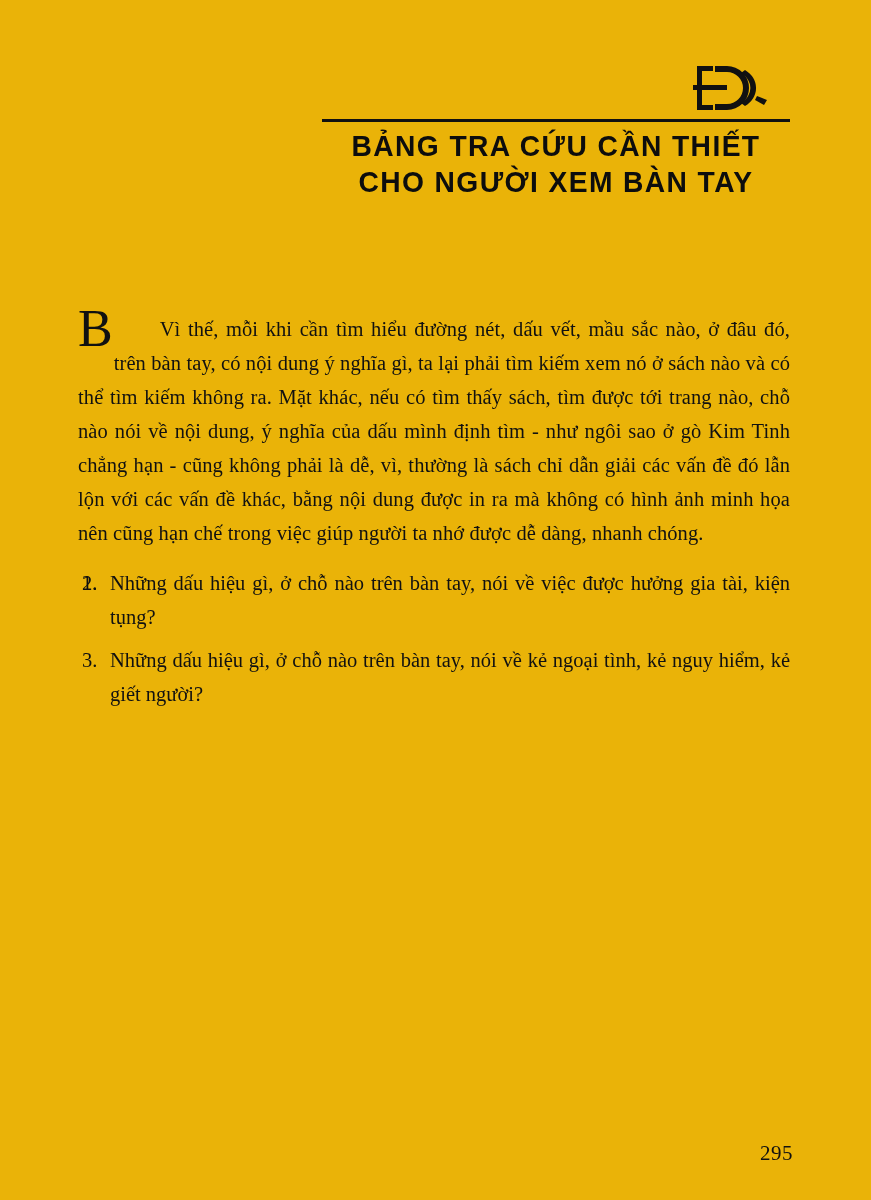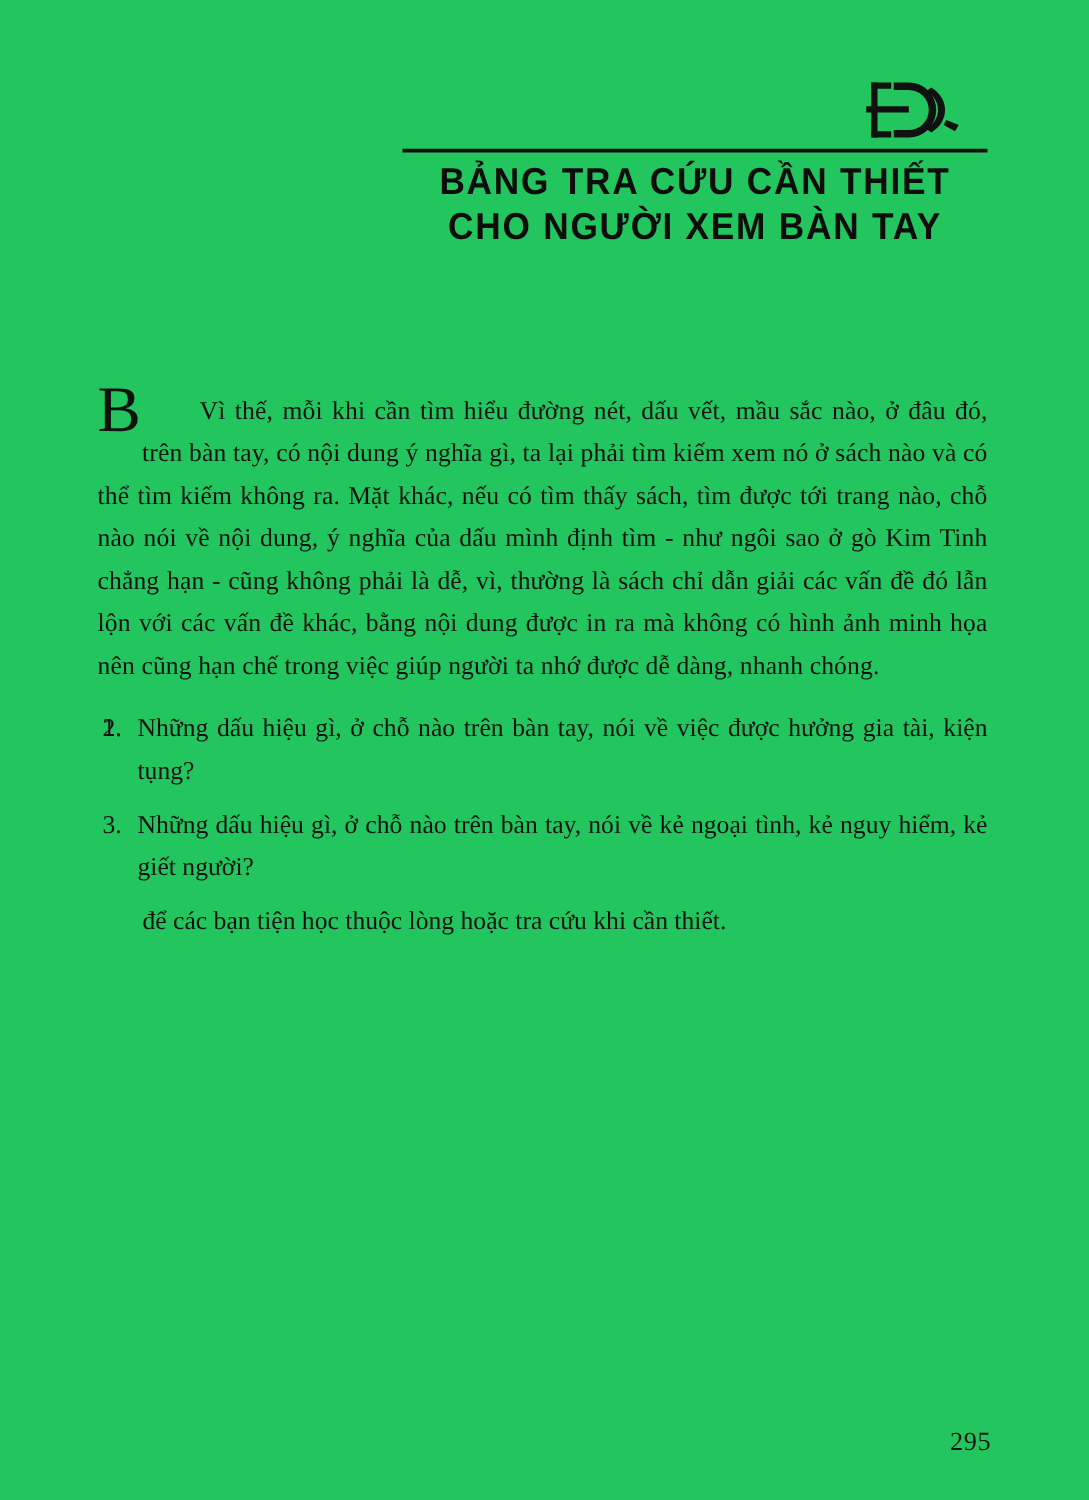--- a/index.html
+++ b/index.html
@@ -13,21 +13,21 @@
     position: relative;
     overflow: hidden;
     font-family: "Liberation Serif", "DejaVu Serif", serif;
     color: #111111;
     -webkit-font-smoothing: antialiased;
   }
 
   .page {
     position: absolute;
     inset: 0;
-    background: #22c55e;
+    background: #eab308;
   }
 
   
   .ornament {
     position: absolute;
     right: 72px;
     top: 62px;
     width: 110px;
     height: 58px;
   }
@@ -189,19 +189,18 @@
       <li>
         <span class="num">2.</span>
         <span>Những dấu hiệu gì, ở chỗ nào trên bàn tay, nói về việc được hưởng gia tài, kiện tụng?</span>
       </li>
       <li>
         <span class="num">3.</span>
         <span>Những dấu hiệu gì, ở chỗ nào trên bàn tay, nói về kẻ ngoại tình, kẻ nguy hiểm, kẻ giết người?</span>
       </li>
     </ol>
 
-    <div class="closing-line">để các bạn tiện học thuộc lòng hoặc tra cứu khi cần thiết.</div>
 
   </div>
 
   <div class="folio">295</div>
 
 </div>
 
 </body></html>

